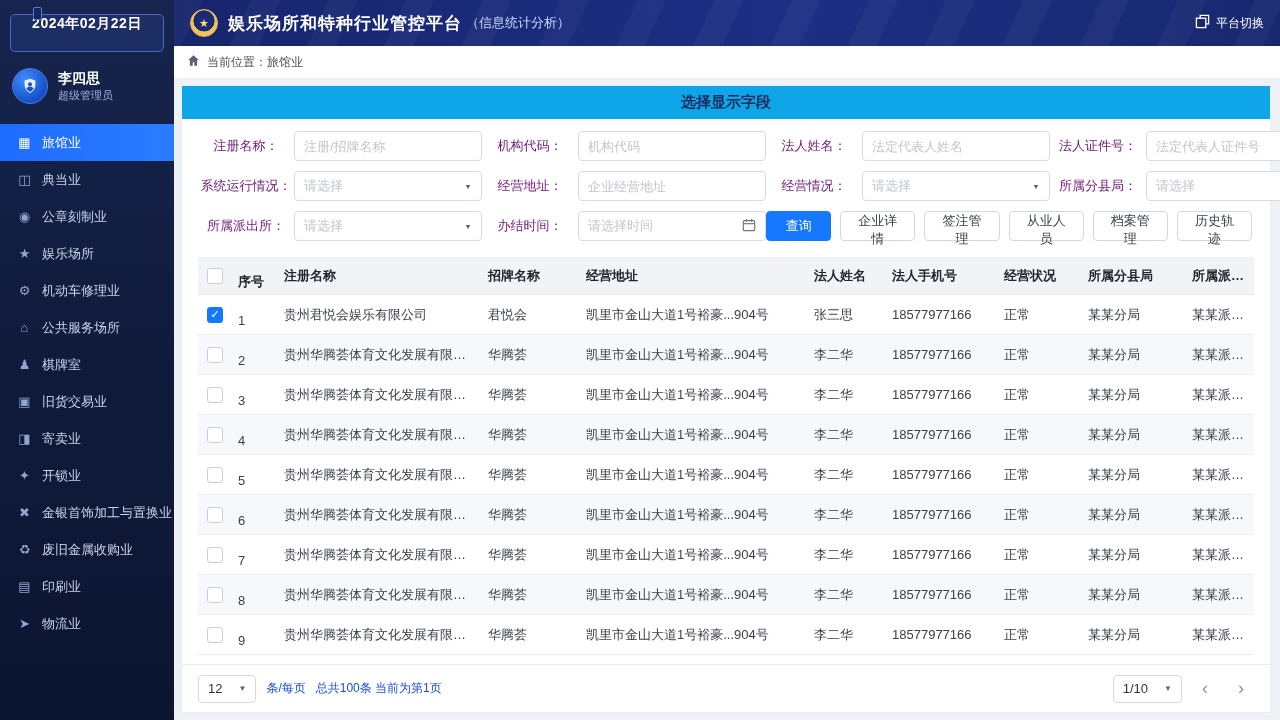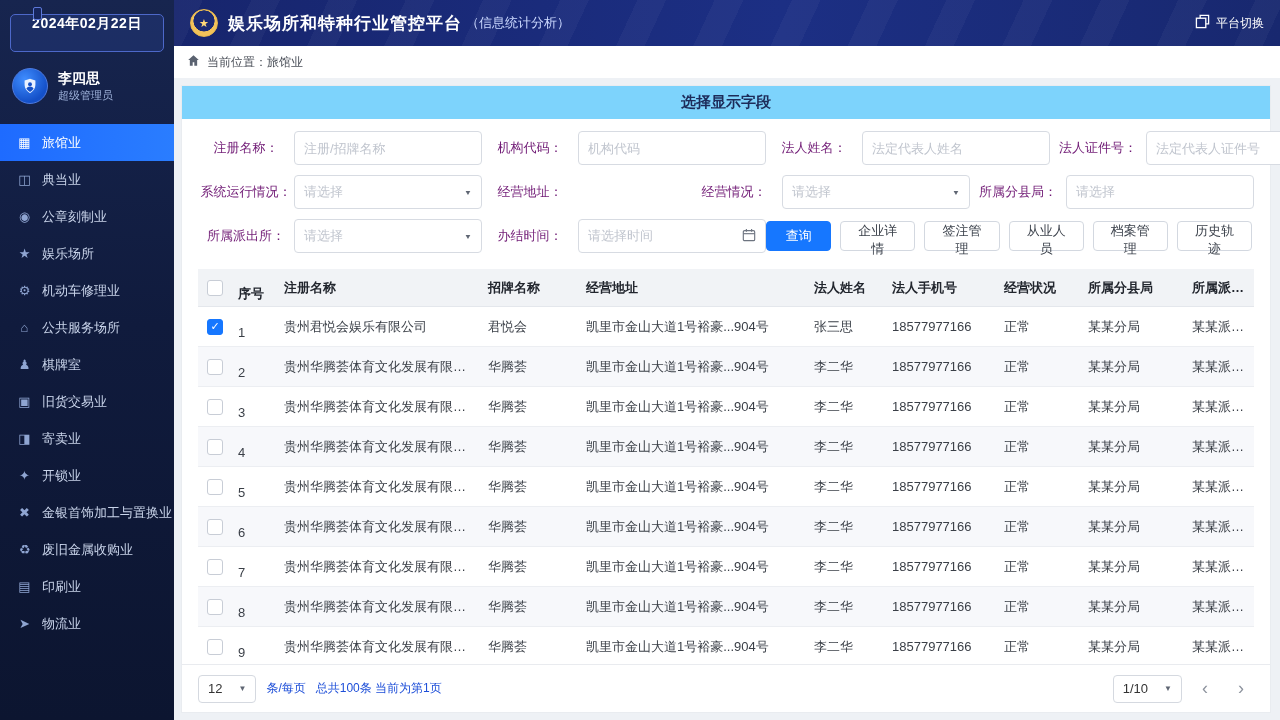--- a/index.html
+++ b/index.html
@@ -40,29 +40,29 @@
   .app-sub { font-size:13px; color:#ccd9ff; margin-left:4px; z-index:1; }
   .switch { margin-left:auto; display:flex; align-items:center; gap:6px; font-size:12px; cursor:pointer; z-index:1; }
 
   
   .crumbbar { position:absolute; left:174px; top:46px; right:0; height:32px; background:#fff;
     display:flex; align-items:center; gap:7px; padding-left:13px; color:#4a4f58; font-size:12px; }
 
   
   .card { position:absolute; left:182px; top:86px; width:1088px; height:626px; background:#fff;
     display:flex; flex-direction:column; box-shadow:0 0 0 1px rgba(0,0,0,.02); }
-  .section-head { height:33px; background:#7dd3fc; display:flex; align-items:center; justify-content:center;
+  .section-head { height:33px; background:#0ea5e9; display:flex; align-items:center; justify-content:center;
     color:#1d2c5a; font-size:15px; font-weight:bold; flex:0 0 auto; }
 
   .filters { padding:12px 16px 4px 16px; flex:0 0 auto; }
   .f-row { display:grid; grid-template-columns:repeat(4,1fr); margin-bottom:10px; }
   .field { display:flex; align-items:center; }
   .f-label { width:96px; text-align:center; color:#701a75; font-size:13px; flex:0 0 96px; white-space:nowrap; }
   .f-input, .f-select { width:188px; height:30px; border:1px solid #d7dbe2; border-radius:4px; background:#fff;
-    font-size:13px; padding:16px 9px; color:#333; }
+    font-size:13px; padding:4px 9px; color:#333; }
   .f-input::placeholder { color:#c0c5ce; }
   .f-select { display:flex; align-items:center; justify-content:space-between; cursor:pointer; }
   .f-select .ph { color:#c0c5ce; }
   .f-select .arrow { font-size:8px; color:#5f6673; transform:scaleY(.9); }
   .btn-zone { grid-column:3 / 5; display:flex; align-items:center; justify-content:flex-end; gap:9px; padding-right:2px; }
   .btn { height:30px; border:1px solid #d3d8e0; background:#fff; border-radius:4px; padding:0 11px;
     font-size:13px; color:#3c424c; cursor:pointer; font-family:inherit; }
   .btn.primary { background:#1677ff; border-color:#1677ff; color:#fff; width:66px; }
 
   
@@ -221,20 +221,21 @@
     <div class="f-row">
         <div class="field">
           <label class="f-label">系统运行情况：</label>
           <div class="f-select">
             <span class="ph">请选择</span>
             <span class="arrow">▼</span>
           </div>
         </div>
         <div class="field">
           <label class="f-label">经营地址：</label>
+          <input class="f-input" placeholder="企业经营地址" style="">
         </div>
         <div class="field">
           <label class="f-label">经营情况：</label>
           <div class="f-select">
             <span class="ph">请选择</span>
             <span class="arrow">▼</span>
           </div>
         </div>
         <div class="field">
           <label class="f-label">所属分县局：</label>

